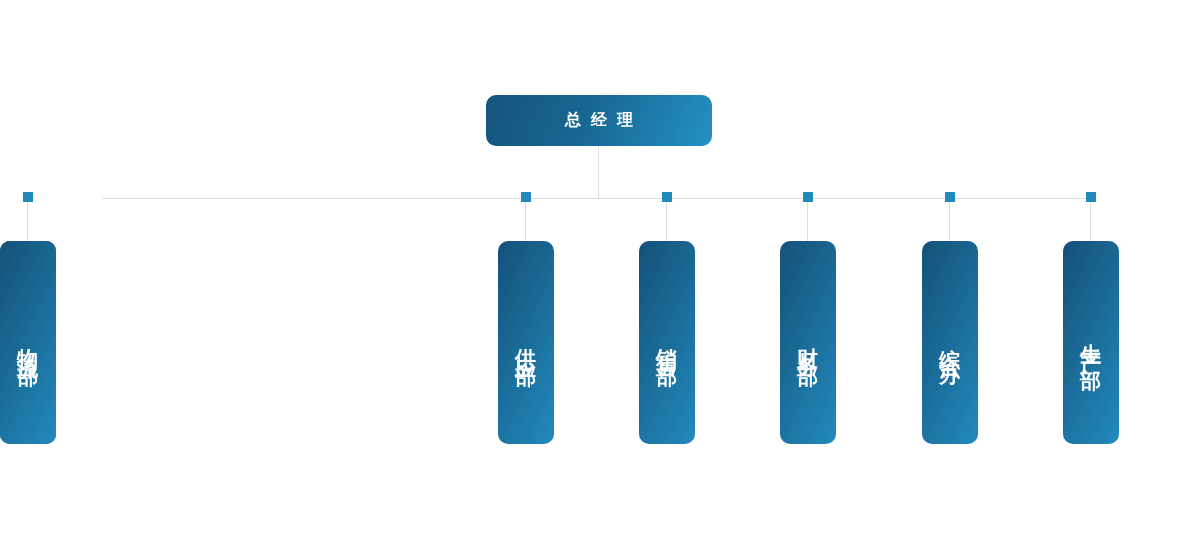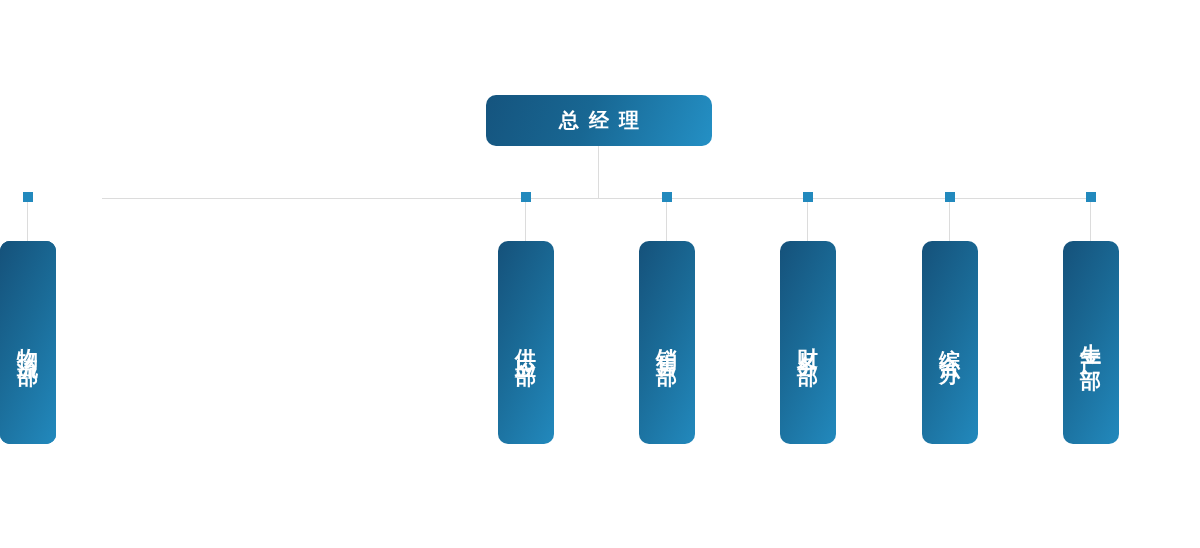--- a/index.html
+++ b/index.html
@@ -24,21 +24,21 @@
     width: 226px;
     height: 51px;
     border-radius: 10px;
     background: linear-gradient(112deg, #15547e 0%, #186793 45%, #2490c5 100%);
     display: flex;
     align-items: center;
     justify-content: center;
   }
   .root-label {
     color: #ffffff;
-    font-size: 20px;
+    font-size: 16px;
     font-weight: 700;
     letter-spacing: 10px;
     padding-left: 10px; 
     white-space: nowrap;
   }
 
   
   .stem {
     position: absolute;
     left: 598px;

